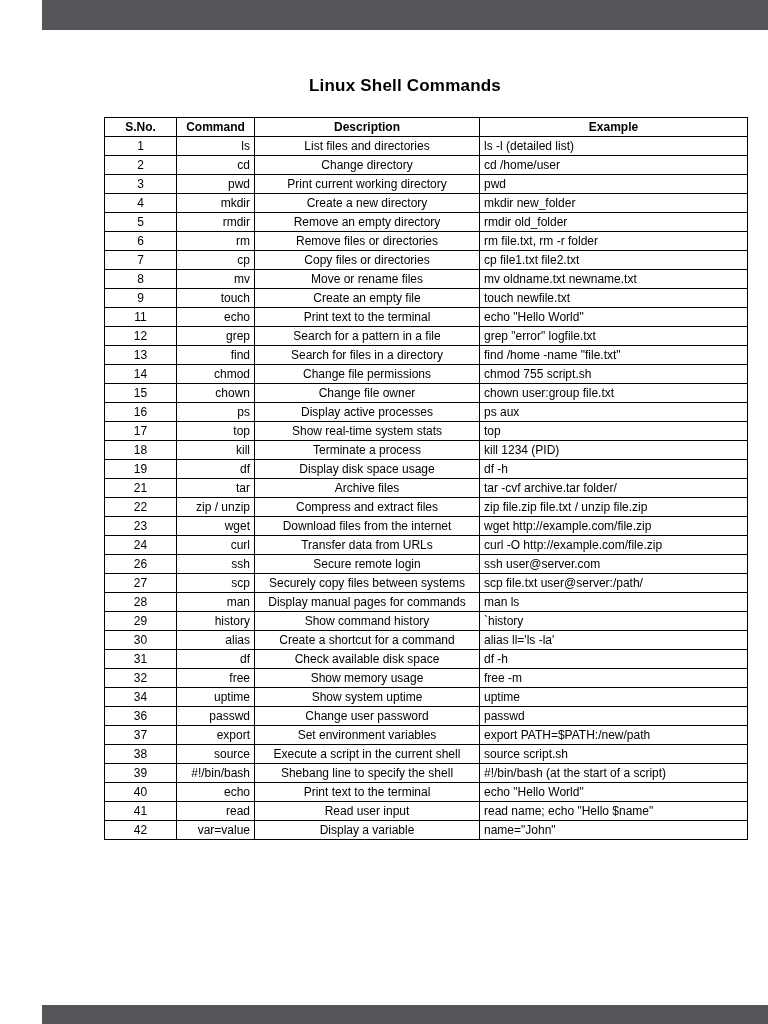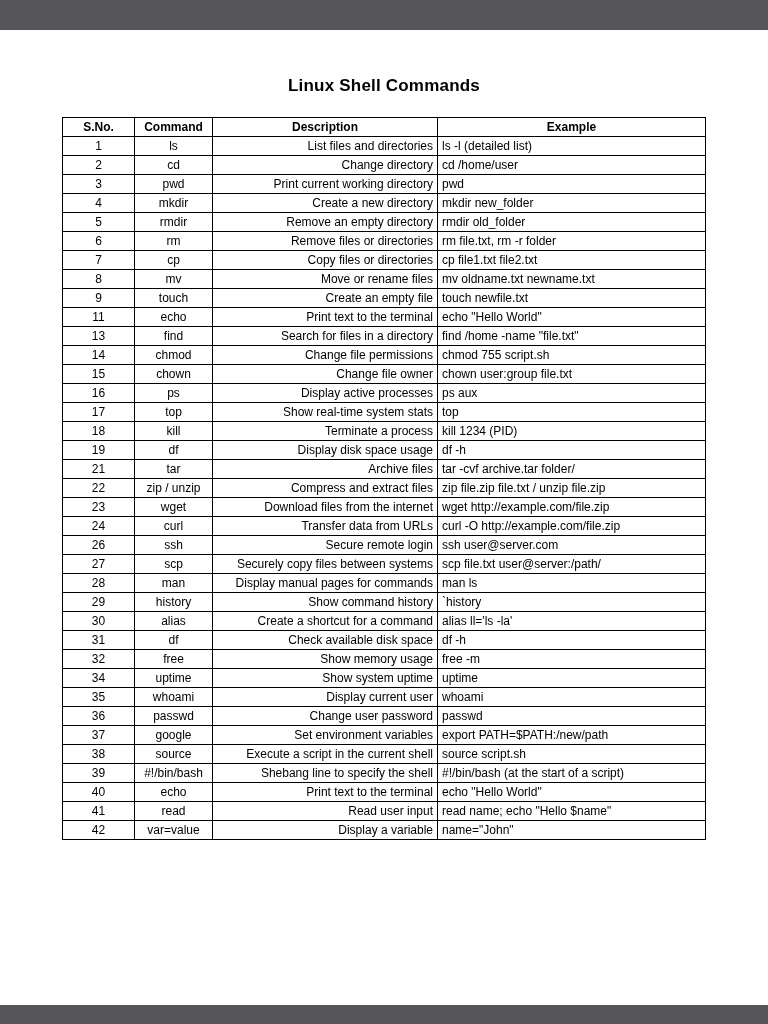--- a/index.html
+++ b/index.html
@@ -11,20 +11,21 @@
     background: #ffffff;
     font-family: "Liberation Sans", sans-serif;
     color: #000000;
   }
   .viewer {
     width: 768px;
     height: 1024px;
     display: flex;
     flex-direction: column;
     overflow: hidden;
+    padding-left: 42px;
   }
   .chrome-bar {
     width: 100%;
     background: #56565a;
     flex-shrink: 0;
   }
   .chrome-bar.top { height: 30px; }
   .chrome-bar.bottom { height: 19px; }
   .page {
     flex: 1;
@@ -49,22 +50,22 @@
     font-size: 12px;
     line-height: 14px;
     padding: 2px 4px;
     height: 19px;
     overflow: hidden;
     white-space: nowrap;
     vertical-align: middle;
   }
   .cmd-table th { font-weight: bold; }
   .col0 { width: 72px; text-align: center; }
-  .col1 { width: 78px; text-align: center; }
-  .col2 { width: 225px; text-align: right; }
+  .col1 { width: 78px; text-align: right; }
+  .col2 { width: 225px; text-align: center; }
   .col3 { width: 268px; text-align: left; }
   th.col0, th.col1 { text-align: center; }
   th.col2, th.col3 { text-align: center; }
 </style>
 </head>
 <body>
 
 <div class="viewer">
   <div class="chrome-bar top"></div>
   <div class="page">
@@ -133,20 +134,26 @@
             <td class="col2">Create an empty file</td>
             <td class="col3">touch newfile.txt</td>
           </tr>
           <tr>
             <td class="col0">11</td>
             <td class="col1">echo</td>
             <td class="col2">Print text to the terminal</td>
             <td class="col3">echo "Hello World"</td>
           </tr>
           <tr>
+            <td class="col0">12</td>
+            <td class="col1">grep</td>
+            <td class="col2">Search for a pattern in a file</td>
+            <td class="col3">grep "error" logfile.txt</td>
+          </tr>
+          <tr>
             <td class="col0">13</td>
             <td class="col1">find</td>
             <td class="col2">Search for files in a directory</td>
             <td class="col3">find /home -name "file.txt"</td>
           </tr>
           <tr>
             <td class="col0">14</td>
             <td class="col1">chmod</td>
             <td class="col2">Change file permissions</td>
             <td class="col3">chmod 755 script.sh</td>
@@ -247,34 +254,28 @@
             <td class="col2">Show memory usage</td>
             <td class="col3">free -m</td>
           </tr>
           <tr>
             <td class="col0">34</td>
             <td class="col1">uptime</td>
             <td class="col2">Show system uptime</td>
             <td class="col3">uptime</td>
           </tr>
           <tr>
-            <td class="col0">35</td>
-            <td class="col1">whoami</td>
-            <td class="col2">Display current user</td>
-            <td class="col3">whoami</td>
-          </tr>
-          <tr>
             <td class="col0">36</td>
             <td class="col1">passwd</td>
             <td class="col2">Change user password</td>
             <td class="col3">passwd</td>
           </tr>
           <tr>
             <td class="col0">37</td>
-            <td class="col1">google</td>
+            <td class="col1">export</td>
             <td class="col2">Set environment variables</td>
             <td class="col3">export PATH=$PATH:/new/path</td>
           </tr>
           <tr>
             <td class="col0">38</td>
             <td class="col1">source</td>
             <td class="col2">Execute a script in the current shell</td>
             <td class="col3">source script.sh</td>
           </tr>
           <tr>

